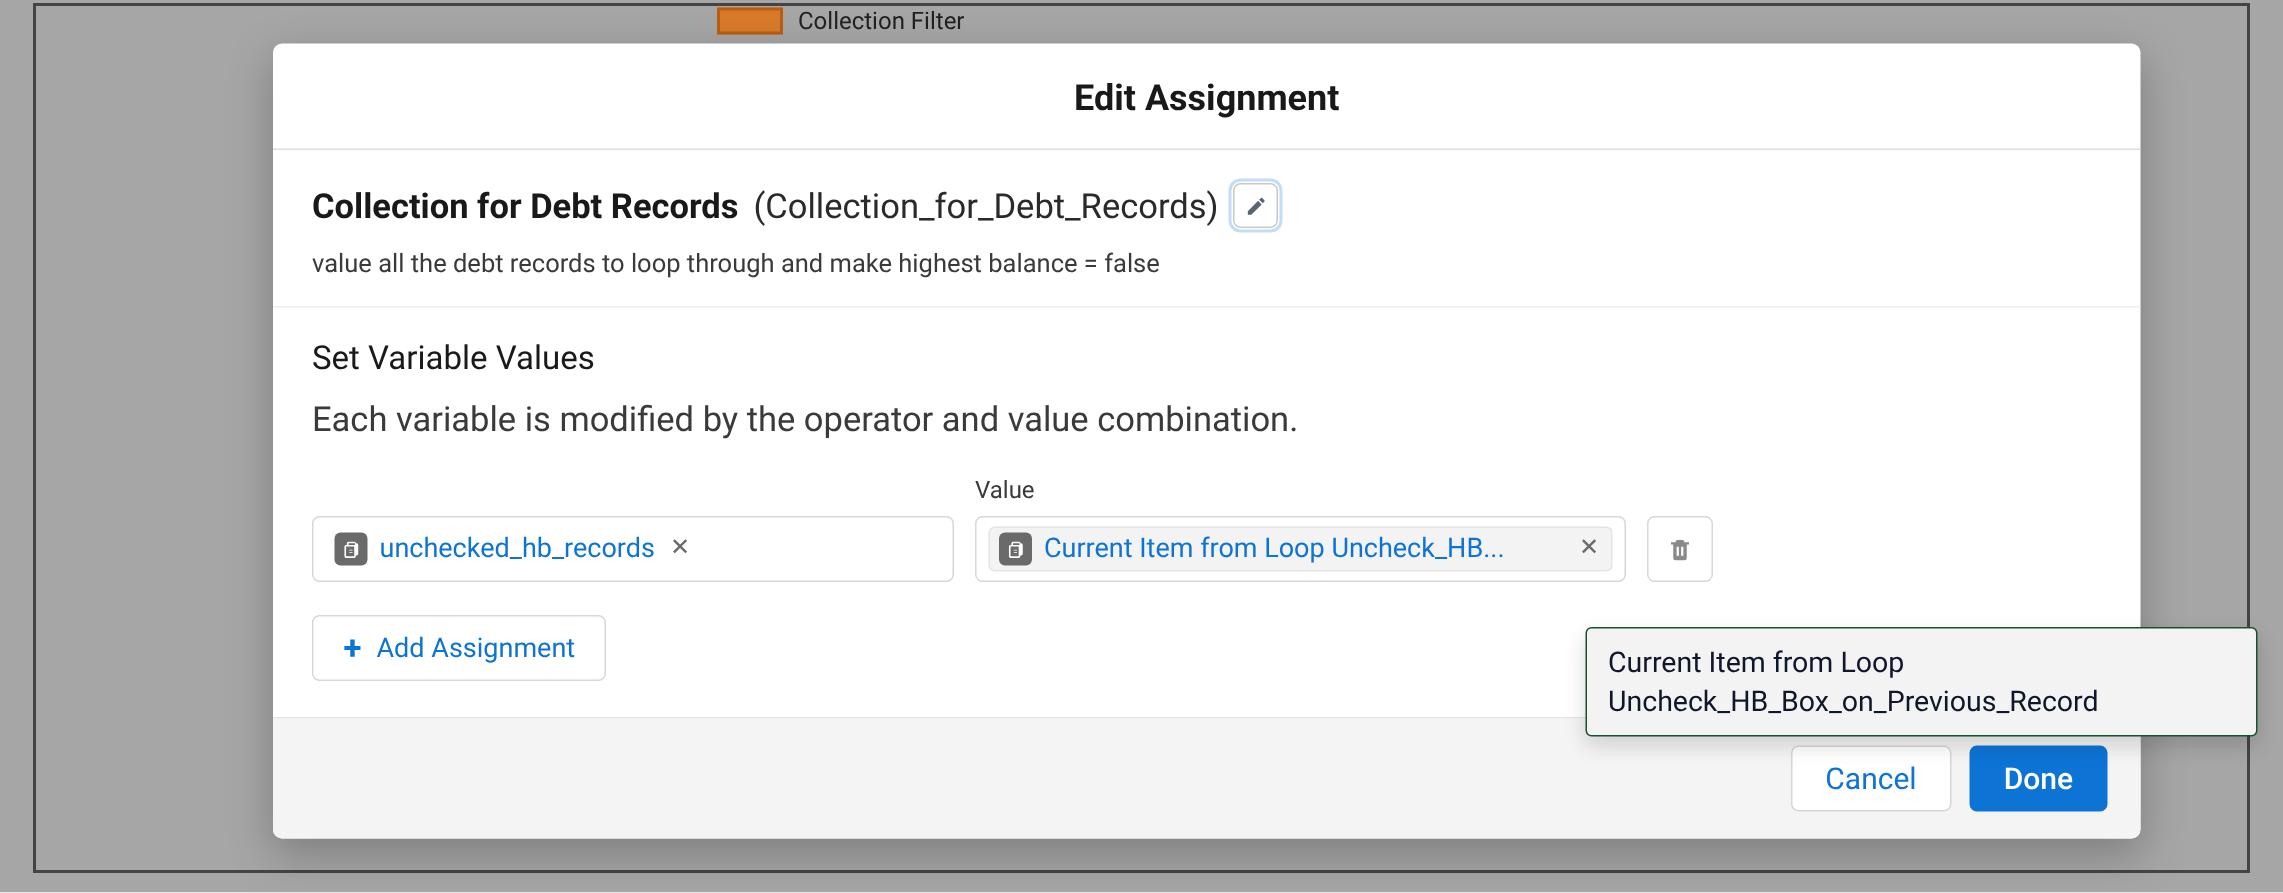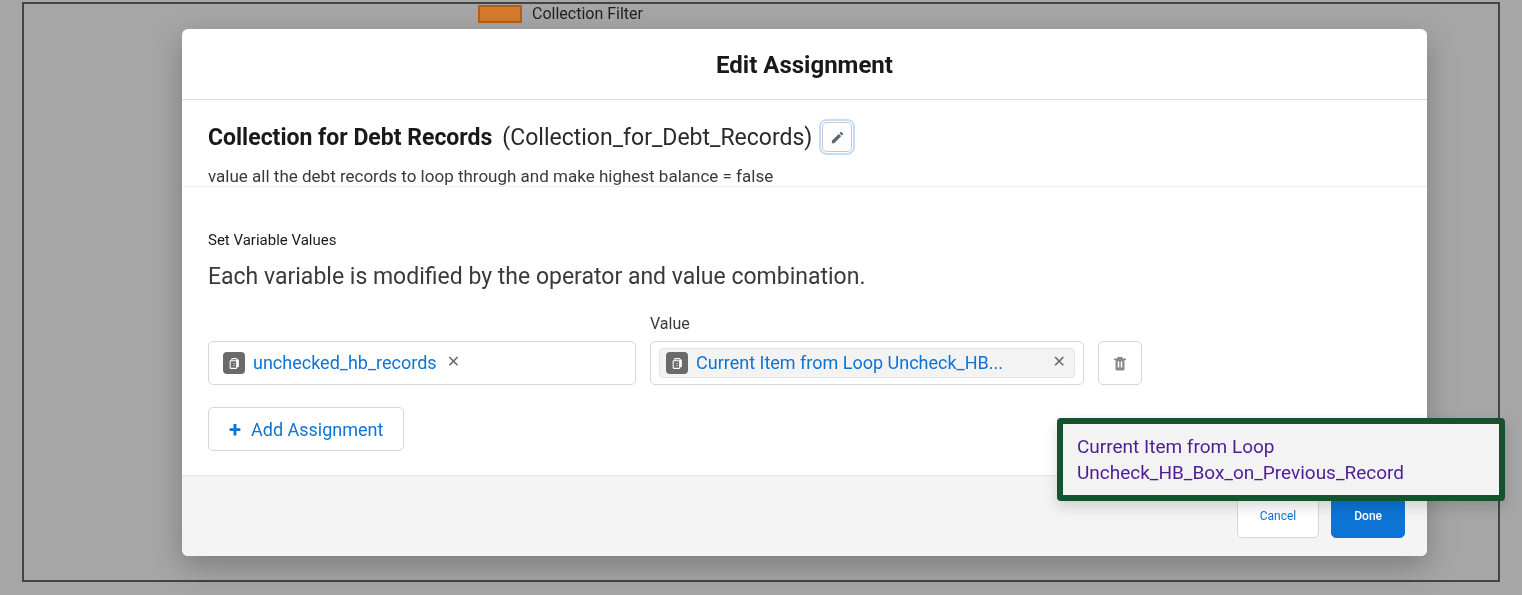--- a/index.html
+++ b/index.html
@@ -12,30 +12,30 @@
 
   .bg-node { position: absolute; top: 4px; left: 478px; display: flex; align-items: center; gap: 10px; }
   .bg-node-icon { width: 44px; height: 18px; background: #d87a2a; border: 2px solid #b85e12; }
   .bg-node-label { font-size: 16px; color: #222; }
 
   .modal { position: absolute; top: 29px; left: 182px; width: 1245px; background: #fff; border-radius: 6px; box-shadow: 0 10px 30px rgba(0,0,0,0.25); }
 
   .modal-header { text-align: center; padding: 22px 0 20px; border-bottom: 1px solid #ddd; }
   .modal-title { font-size: 24px; font-weight: 700; color: #19191a; }
 
-  .section-title-block { padding: 22px 26px 0; border-bottom: 1px solid #eee; }
+  .section-title-block { padding: 22px 26px 18px; border-bottom: 1px solid #eee; }
   .name-row { display: flex; align-items: center; gap: 10px; flex-wrap: wrap; }
   .record-name { font-size: 23px; font-weight: 700; color: #19191a; }
   .api-name { font-size: 23px; font-weight: 400; color: #2a2a2a; }
   .pencil-btn { width: 30px; height: 30px; border: 1px solid #c9c9c9; border-radius: 5px; background: #fff; display: inline-flex; align-items: center; justify-content: center; outline: 2px solid #c3dcf7; outline-offset: 1px; cursor: pointer; }
   .pencil-btn svg { width: 15px; height: 15px; fill: #5a6572; }
   .description { margin-top: 14px; font-size: 17px; color: #3a3a3a; }
 
   .section-body { padding: 22px 26px 24px; }
-  .section-heading { font-size: 15px; color: #1a1a1a; font-weight: 400; margin-top: 22px; }
+  .section-heading { font-size: 22px; color: #1a1a1a; font-weight: 400; }
   .section-sub { margin-top: 14px; font-size: 23px; color: #3a3a3a; }
 
   .row { display: flex; gap: 14px; margin-top: 24px; align-items: flex-end; }
   .col-label { font-size: 16px; color: #3a3a3a; margin-bottom: 8px; }
 
   .col-variable { width: 428px; }
   .col-operator { width: 276px; }
   .col-value { width: 434px; }
   .col-del { width: 44px; }
 
@@ -52,25 +52,25 @@
   .caret { width: 0; height: 0; border-left: 6px solid transparent; border-right: 6px solid transparent; border-top: 7px solid #888; }
 
   .del-btn { width: 44px; height: 44px; border: 1px solid #d7d7d7; border-radius: 5px; background: #fff; display: flex; align-items: center; justify-content: center; cursor: pointer; }
   .del-btn svg { width: 18px; height: 18px; fill: #8a8a8a; }
 
   .add-btn { margin-top: 22px; height: 44px; border: 1px solid #d7d7d7; border-radius: 5px; background: #fff; padding: 0 20px; display: inline-flex; align-items: center; gap: 10px; cursor: pointer; }
   .add-plus { color: #0d74d6; font-size: 22px; font-weight: 700; }
   .add-text { color: #0d74d6; font-size: 18px; }
 
   .modal-footer { padding: 18px 22px; background: #f4f4f4; border-top: 1px solid #e5e5e5; display: flex; justify-content: flex-end; gap: 12px; border-radius: 0 0 6px 6px; }
-  .btn { height: 44px; padding: 0 22px; border-radius: 5px; font-size: 12px; cursor: pointer; display: inline-flex; align-items: center; justify-content: center; }
+  .btn { height: 44px; padding: 0 22px; border-radius: 5px; font-size: 20px; cursor: pointer; display: inline-flex; align-items: center; justify-content: center; }
   .btn-cancel { background: #fff; border: 1px solid #d7d7d7; color: #0d74d6; }
   .btn-done { background: #0d74d6; border: 1px solid #0d74d6; color: #fff; font-weight: 500; }
 
-  .tooltip { position: absolute; top: 418px; left: 1057px; width: 448px; background: #f3f3f3; border: 6px solid #14532d; border-radius: 4px; padding: 10px 14px; font-size: 19px; color: #4c1d95; box-shadow: 0 6px 14px rgba(0,0,0,0.15); line-height: 1.35; }
+  .tooltip { position: absolute; top: 418px; left: 1057px; width: 448px; background: #f3f3f3; border: 1px solid #14532d; border-radius: 4px; padding: 10px 14px; font-size: 19px; color: #0f172a; box-shadow: 0 6px 14px rgba(0,0,0,0.15); line-height: 1.35; }
 </style>
 </head>
 <body>
 
 <div class="bg-canvas"></div>
 <div class="frame-border"></div>
 
 <div class="bg-node">
   <div class="bg-node-icon"></div>
   <div class="bg-node-label">Collection Filter</div>

